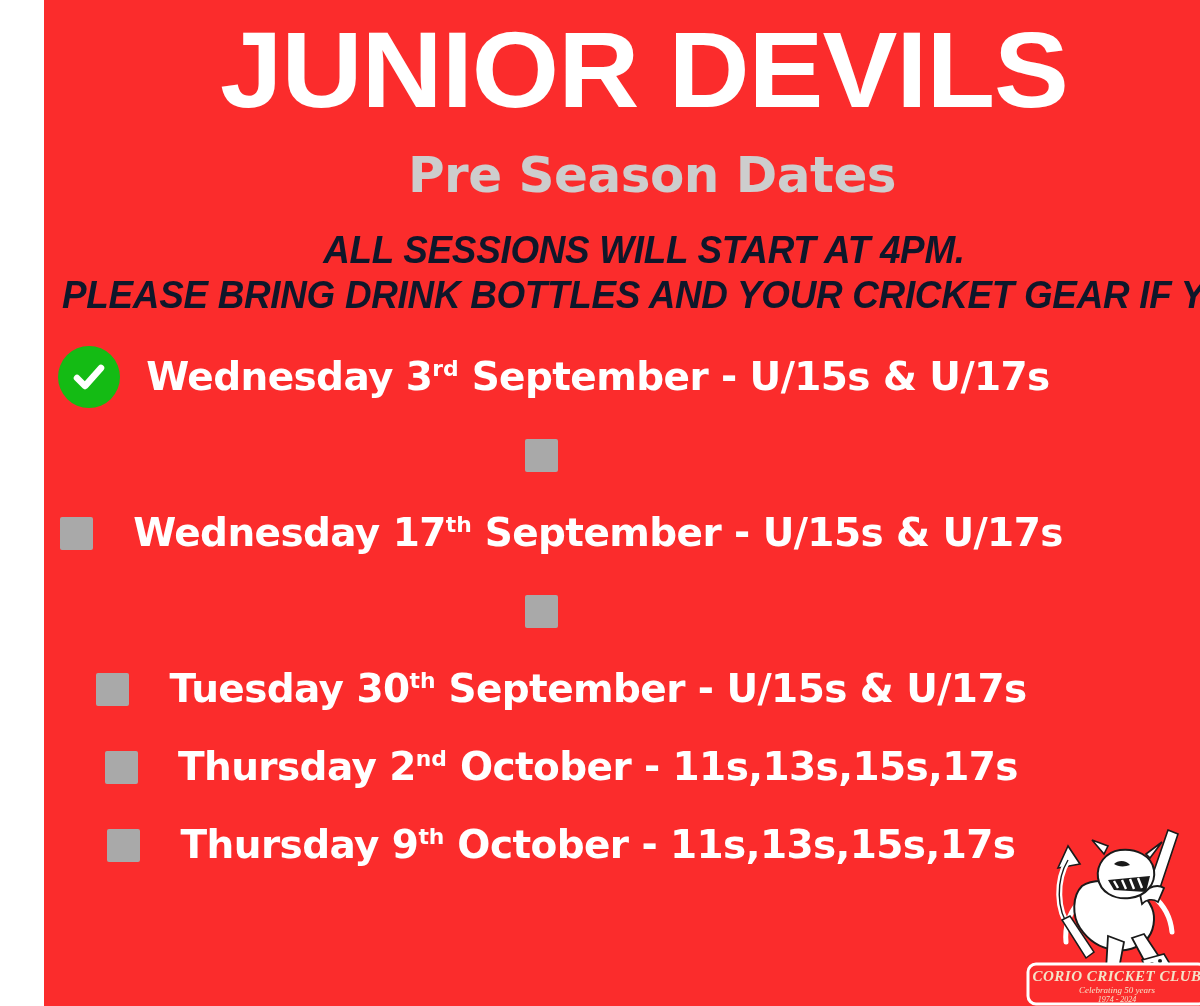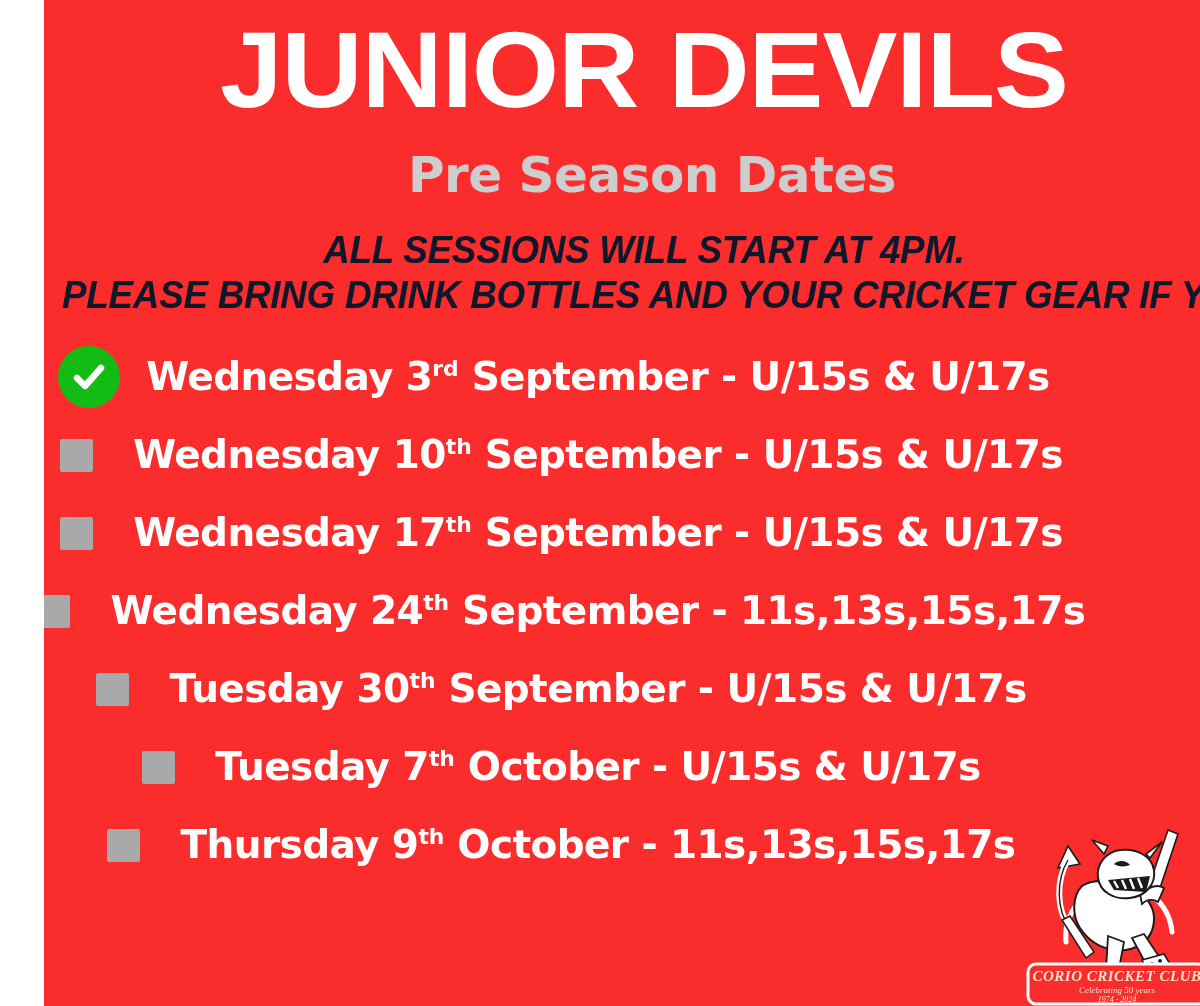--- a/index.html
+++ b/index.html
@@ -159,45 +159,43 @@
               <path d="M8 21 L16 29 L32 11" fill="none" stroke="#ffffff" stroke-width="6.5" stroke-linecap="round" stroke-linejoin="round"></path>
             </svg>
           </div>
         </div>
         <div class="row-text">Wednesday 3<sup>rd</sup> September - U/15s &amp; U/17s</div>
       </div>
       <div class="row">
         <div class="marker">
           <div class="box" style="background: rgb(169, 169, 169);"></div>
         </div>
-        <div class="row-text">Wednesday 10<sup>th</sup> September - U/15s &amp; U/17s</div>
       </div>
       <div class="row">
         <div class="marker">
           <div class="box" style="background: rgb(169, 169, 169);"></div>
         </div>
         <div class="row-text">Wednesday 17<sup>th</sup> September - U/15s &amp; U/17s</div>
       </div>
       <div class="row">
         <div class="marker">
           <div class="box" style="background: rgb(169, 169, 169);"></div>
         </div>
-        <div class="row-text">Wednesday 24<sup>th</sup> September - 11s,13s,15s,17s</div>
       </div>
       <div class="row">
         <div class="marker">
           <div class="box" style="background: rgb(169, 169, 169);"></div>
         </div>
         <div class="row-text">Tuesday 30<sup>th</sup> September - U/15s &amp; U/17s</div>
       </div>
       <div class="row">
         <div class="marker">
           <div class="box" style="background: rgb(169, 169, 169);"></div>
         </div>
-        <div class="row-text">Tuesday 7<sup>th</sup> October - U/15s &amp; U/17s</div>
+        <div class="row-text">Thursday 2<sup>nd</sup> October - 11s,13s,15s,17s</div>
       </div>
       <div class="row">
         <div class="marker">
           <div class="box" style="background: rgb(169, 169, 169);"></div>
         </div>
         <div class="row-text">Thursday 9<sup>th</sup> October - 11s,13s,15s,17s</div>
       </div>
     </div>
 
   <div id="logo">

